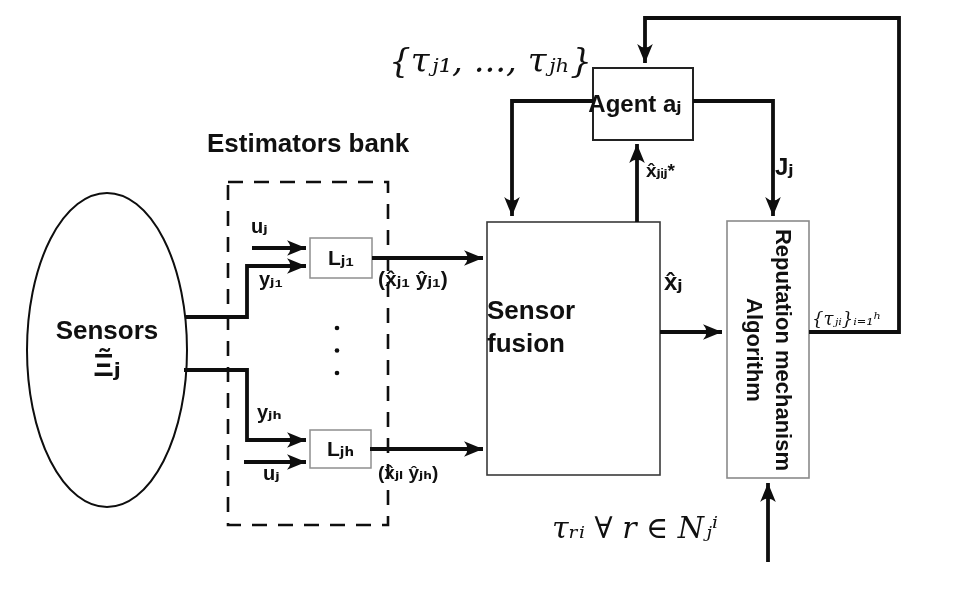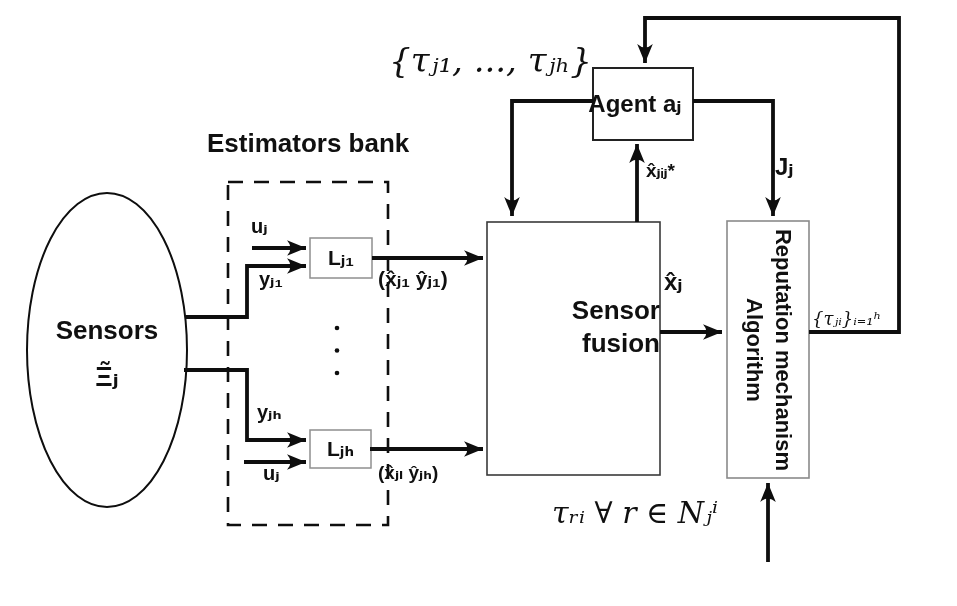--- a/index.html
+++ b/index.html
@@ -3,38 +3,38 @@
 <meta charset="utf-8">
 <style>
   html,body{margin:0;padding:0;background:#ffffff;}
   #stage{position:relative;width:957px;height:606px;background:#ffffff;overflow:hidden;
          font-family:"Liberation Sans","DejaVu Sans",sans-serif;color:#111;}
   #wires{position:absolute;left:0;top:0;}
   .lbl{position:absolute;white-space:nowrap;color:#101010;font-weight:600;line-height:1.1;}
   .math{font-family:"DejaVu Serif","Liberation Serif",serif;font-style:italic;font-weight:400;}
   .center-box{display:flex;align-items:center;justify-content:center;text-align:center;}
   #sensors-label{left:27px;top:316px;width:160px;text-align:center;font-size:26px;}
-  #sensors-symbol{font-size:27px;margin-top:18px;}
+  #sensors-symbol{font-size:32px;margin-top:3px;}
   #estimators-title{left:207px;top:129px;font-size:26px;font-weight:700;}
   #uj-top{left:251px;top:215px;font-size:20px;}
   #yj1{left:259px;top:268px;font-size:20px;}
   #yjh{left:257px;top:401px;font-size:20px;}
   #uj-bottom{left:263px;top:462px;font-size:20px;}
   #l1-label{left:310px;top:238px;width:62px;height:40px;font-size:21px;}
   #lh-label{left:310px;top:430px;width:61px;height:38px;font-size:21px;border-radius:11px;}
   #est-out-top{left:378px;top:267px;font-size:21px;}
   #est-out-bottom{left:378px;top:463px;font-size:19px;}
-  #fusion-label{left:487px;top:294px;width:173px;text-align:right;font-size:26px;line-height:1.25;}
+  #fusion-label{left:487px;top:294px;width:173px;text-align:left;font-size:26px;line-height:1.25;}
   #agent-label{left:593px;top:68px;width:84px;height:72px;font-size:24px;}
   #xhat-j{left:636px;top:269px;font-size:24px;margin-left:28px;}
   #jj-label{left:775px;top:110px;font-size:24px;margin-top:44px;}
   #xjij-label{left:646px;top:161px;font-size:19px;}
   #tau-top{left:389px;top:42px;font-size:34px;}
   #tau-out{left:812px;top:284px;font-size:18px;margin-top:25px;}
-  #tau-bottom{left:552px;top:496px;font-size:30px;}
+  #tau-bottom{left:552px;top:511px;font-size:30px;}
   #reputation-label{left:640px;top:308px;width:257px;height:84px;
       transform:rotate(90deg);font-size:22px;line-height:1.32;}
 </style>
 </head>
 <body>
 
 <div id="stage">
 
   <svg id="wires" width="957" height="606" viewBox="0 0 957 606">
     <defs>

